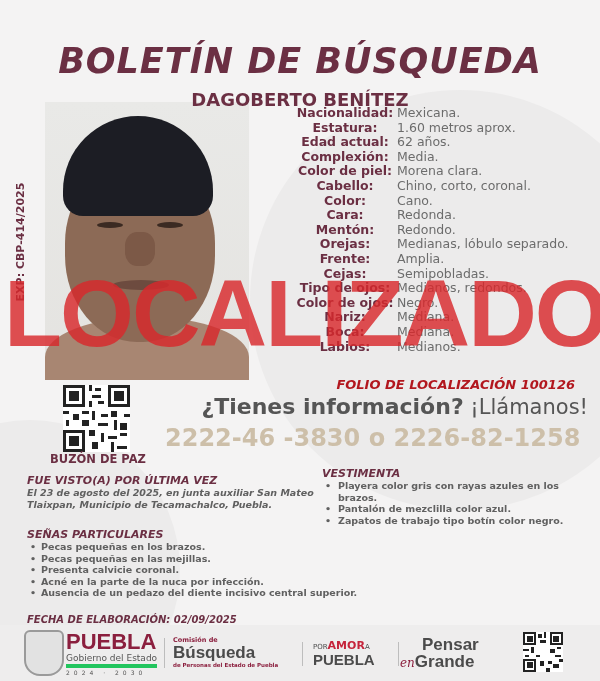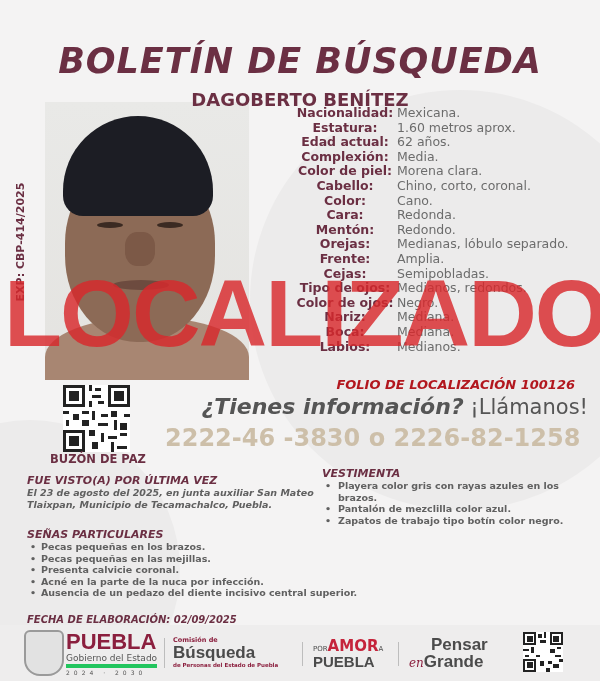--- a/index.html
+++ b/index.html
@@ -66,21 +66,21 @@
     font-size: 11.5px; font-weight: bold; color: #6b2f43; z-index: 2;
   }
   .folio {
     position: absolute; right: 25px; top: 377px; font-size: 13px;
     font-weight: bold; font-style: italic; color: #b2171e; z-index: 2;
   }
   .tienes {
     position: absolute; left: 148px; top: 394px; width: 440px; text-align: right;
     z-index: 2; white-space: nowrap;
   }
-  .tienes .q { font-size: 22px; font-weight: bold; font-style: italic; color: #555; }
+  .tienes .q { font-size: 22px; font-weight: bold; color: #555; }
   .tienes .l { font-size: 21px; color: #555; }
   .phones {
     position: absolute; left: 165px; top: 424px; width: 400px; text-align: center;
     font-size: 24px; font-weight: bold; color: #cdbfa9; z-index: 2; white-space: nowrap;
   }
   .sec-title { font-size: 11px; font-weight: bold; font-style: italic; color: #6b2f43; }
   .sec-text { font-size: 9.5px; font-weight: bold; font-style: italic; color: #606060; line-height: 12px; }
   .visto { position: absolute; left: 27px; top: 474px; width: 290px; z-index: 2; }
   .vest { position: absolute; left: 322px; top: 467px; width: 260px; z-index: 2; }
   .senas { position: absolute; left: 27px; top: 528px; width: 370px; z-index: 2; }
@@ -95,23 +95,23 @@
   .puebla-logo .p1 { font-family: "Liberation Sans", sans-serif; font-weight: bold; font-size: 22px; color: #8b1f3e; line-height: 20px; }
   .puebla-logo .p2 { font-size: 9px; color: #555; line-height: 12px; border-bottom: 4px solid #22c55e; }
   .puebla-logo .p3 { font-size: 6px; color: #555; letter-spacing: 4px; line-height: 10px; }
   .vsep { position: absolute; width: 1px; background: #bdbdbd; z-index: 2; }
   .comision { position: absolute; left: 173px; top: 636px; z-index: 2; }
   .comision .c1 { font-size: 6.5px; font-weight: bold; color: #8b1f3e; line-height: 8px; }
   .comision .c2 { font-family: "Liberation Sans", sans-serif; font-weight: bold; font-size: 17px; color: #4b4b4b; line-height: 17px; }
   .comision .c3 { font-size: 5.5px; font-weight: bold; color: #8b1f3e; line-height: 8px; }
   .amor { position: absolute; left: 313px; top: 640px; z-index: 2; text-align: left; }
   .amor .a1 { font-size: 7px; color: #4b4b4b; line-height: 12px; white-space: nowrap; }
-  .amor .a1 b { color: #c5243b; font-size: 15px; }
+  .amor .a1 b { color: #c5243b; font-size: 11px; }
   .amor .a2 { font-family: "Liberation Sans", sans-serif; font-weight: bold; font-size: 15px; color: #4b4b4b; line-height: 14px; }
-  .pensar { position: absolute; left: 400px; top: 636px; z-index: 2; padding-left: 9px; }
+  .pensar { position: absolute; left: 400px; top: 636px; z-index: 2; }
   .pensar .s1 { font-family: "Liberation Sans", sans-serif; font-weight: bold; font-size: 17px; color: #4b4b4b; line-height: 17px; padding-left: 22px; }
   .pensar .s2 { font-family: "Liberation Sans", sans-serif; font-weight: bold; font-size: 17px; color: #4b4b4b; line-height: 17px; }
   .pensar .s2 i { color: #8b1f3e; font-family: "DejaVu Serif", serif; font-size: 12px; font-weight: normal; }
 </style>
 </head>
 <body>
 
 <div class="bg-shape" style="left:250px;top:90px;width:420px;height:420px;"></div>
 <div class="bg-shape" style="left:-120px;top:420px;width:300px;height:300px;"></div>
 

